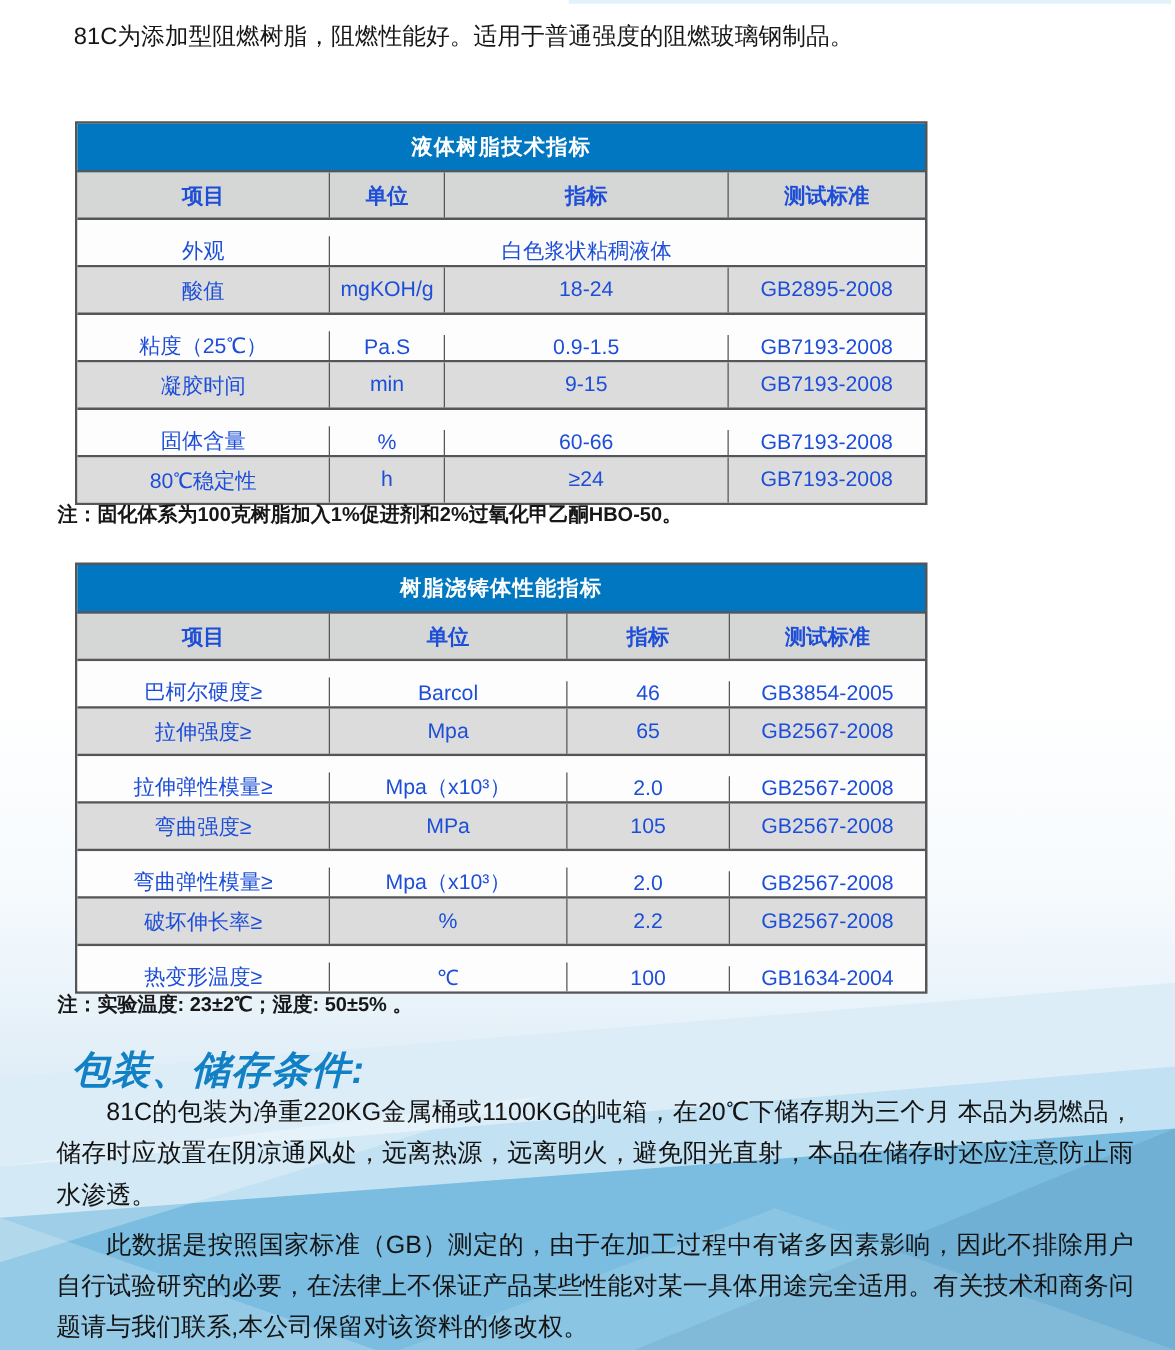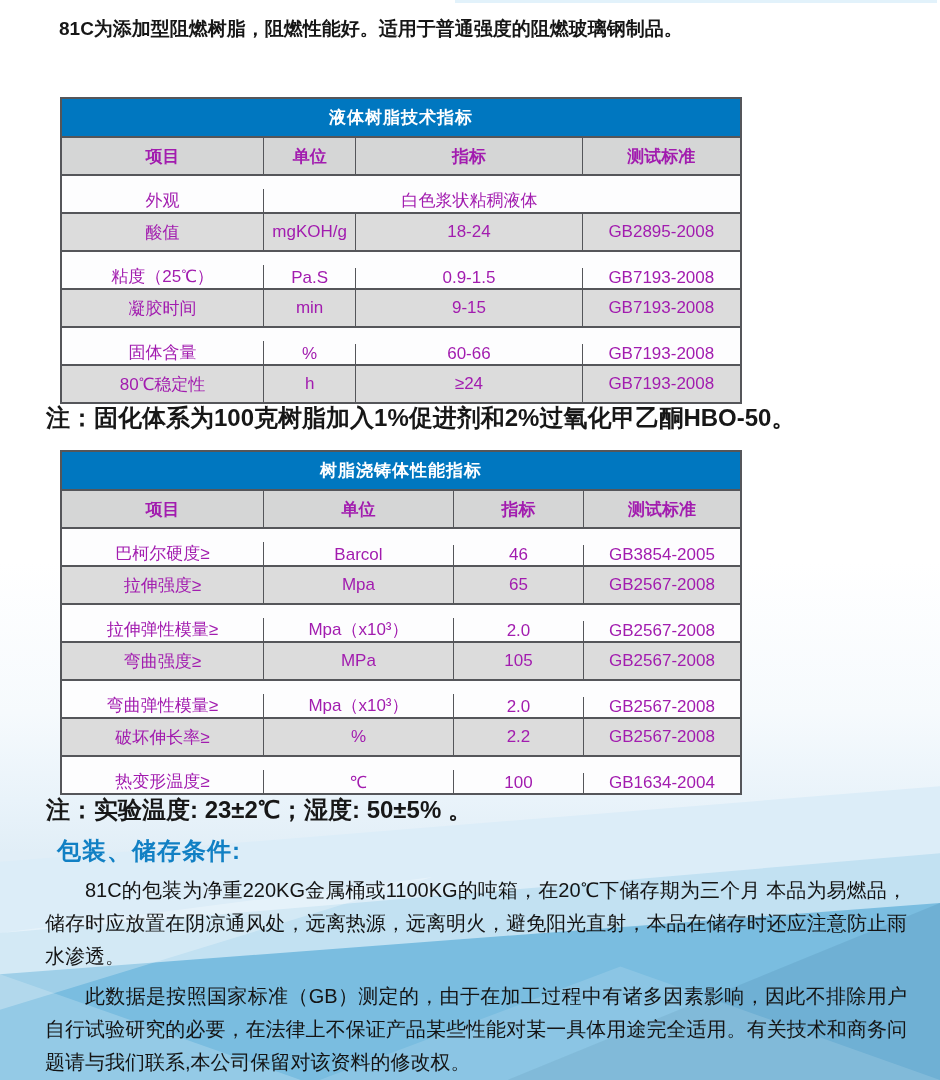--- a/index.html
+++ b/index.html
@@ -11,43 +11,43 @@
   .bg { position:absolute; left:0; top:0; width:940px; height:1080px; pointer-events:none; }
   .band1 { background:#dcedf8; clip-path:polygon(0 79.8%,100% 72.8%,100% 100%,0 100%); }
   .band2 { background:#c2e1f2; clip-path:polygon(0 86.4%,100% 79.0%,100% 100%,0 100%); }
   .band3 { background:#7abde0; clip-path:polygon(0 90.2%,100% 83.6%,100% 100%,0 100%); }
   .facet1 { background:rgba(255,255,255,0.20); clip-path:polygon(0 90.2%,32% 100%,0 100%); }
   .facet2 { background:rgba(18,70,110,0.10); clip-path:polygon(100% 83.6%,100% 100%,54% 100%); }
   .facet3 { background:rgba(255,255,255,0.13); clip-path:polygon(34% 100%,66% 89.5%,100% 100%); }
   .facet4 { background:rgba(255,255,255,0.28); clip-path:polygon(0 86.4%,46% 81.2%,0 93.5%); }
   .top-sliver { position:absolute; left:455px; top:0; width:482px; height:3px; background:#e2f2fb; }
 
-  .intro { position:absolute; left:59px; top:16px; width:840px; font-size:19px; font-weight:700; color:#161616; }
+  .intro { position:absolute; left:59px; top:16px; width:840px; font-size:19px; font-weight:400; color:#161616; }
 
   .spec-table { position:absolute; left:60px; width:682px; border:2px solid #55565a; background:#ffffff; box-sizing:border-box; }
   .t1 { top:97px; }
   .t2 { top:450px; }
   .t-title { height:37px; background:#0077c0; color:#ffffff; display:flex; align-items:center; justify-content:center;
              font-size:17px; font-weight:600; letter-spacing:1px; border-bottom:2px solid #55565a; }
   .t-row { display:flex; height:36px; border-bottom:2px solid #55565a; }
   .t-row:last-child { border-bottom:none; }
   .t-head { background:#d5d6d6; font-weight:600; }
   .row-even { background:#fdfdfe;align-items:flex-end; }
   .row-odd { background:#dcdcdc; }
-  .t-cell { display:flex; align-items:center; justify-content:center; font-size:17px; color:#a21caf;
+  .t-cell { display:flex; align-items:center; justify-content:center; font-size:17px; color:#1d4ed8;
             border-right:1px solid #55565a; box-sizing:border-box; text-align:center; }
   .t-cell:last-child { border-right:none; }
   .t1 .c1{width:29.8%;} .t1 .c2{width:13.6%;} .t1 .c3{width:33.4%;} .t1 .c4{width:23.2%;}
   .t2 .c1{width:29.8%;} .t2 .c2{width:28.0%;} .t2 .c3{width:19.2%;} .t2 .c4{width:23.0%;}
 
-  .note { position:absolute; left:46px; width:860px; font-size:24px; font-weight:600; color:#171717; }
+  .note { position:absolute; left:46px; width:860px; font-size:16px; font-weight:600; color:#171717; }
   .note1 { top:402px; }
   .note2 { top:794px; }
 
-  .section-heading { position:absolute; left:57px; top:835px; font-size:24px; font-weight:bold; color:#1180c4; letter-spacing:1px; }
+  .section-heading { position:absolute; left:57px; top:835px; font-size:31px; font-weight:bold; color:#1180c4; letter-spacing:1px;font-style:italic; }
 
   .para { position:absolute; left:45px; width:862px; font-size:20px; line-height:33px; font-weight:500;
           color:#141414; text-indent:2em; text-align:justify; }
   .para1 { top:874px; }
   .para2 { top:980px; }
 </style>
 </head>
 <body>
 
 <div class="page">

